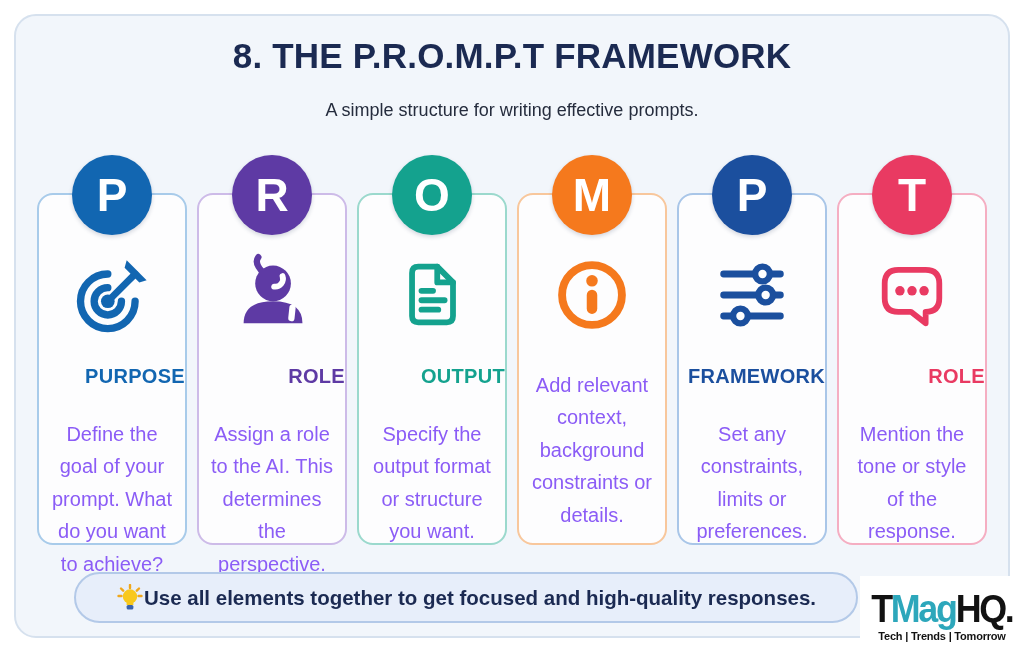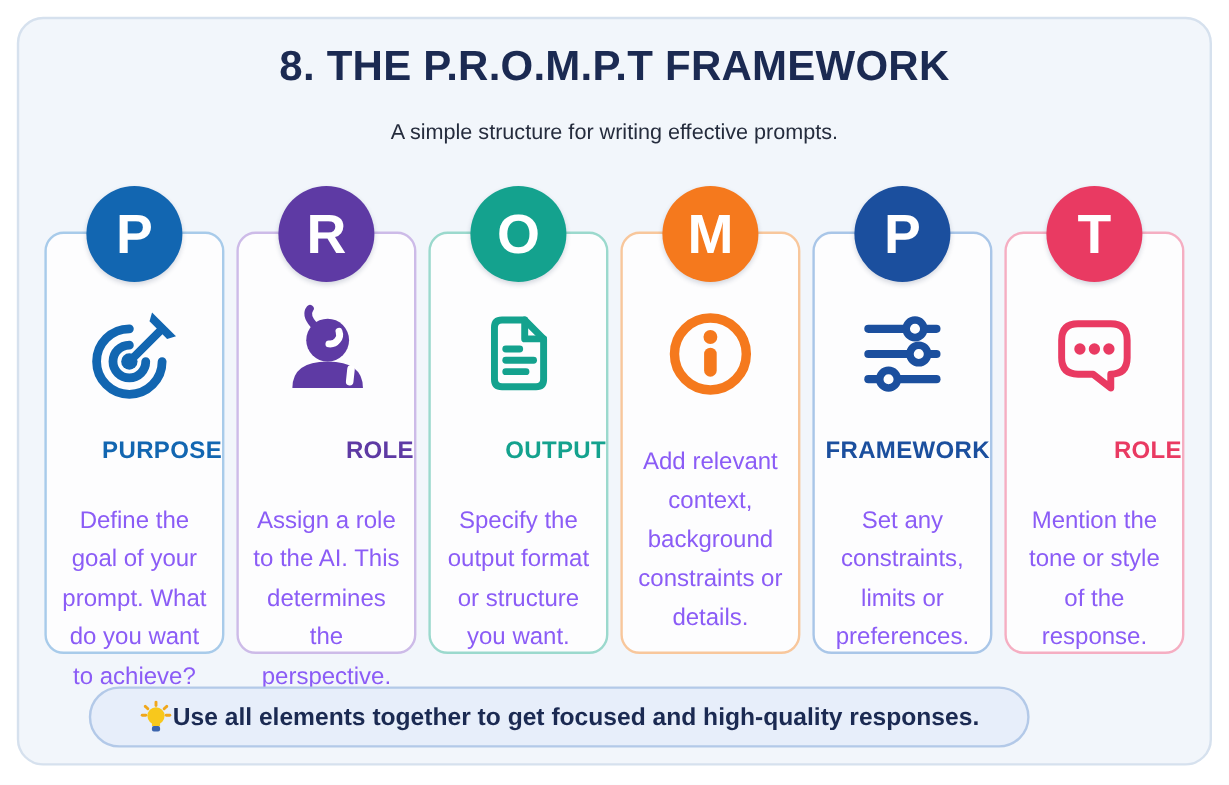--- a/index.html
+++ b/index.html
@@ -260,13 +260,17 @@
           <line x1="25.5" y1="12" x2="22.5" y2="12"></line>
         </g>
         <circle cx="14" cy="12.5" r="7.2" fill="#f8c81c"></circle>
         <path d="M10.6,17.5 h6.8 v3.5 h-6.8 z" fill="#f8c81c"></path>
         <rect x="10.6" y="21" width="6.8" height="4.6" rx="1.6" fill="#3b64ad"></rect>
       </svg>
     </span>
     <span class="banner-text">Use all elements together to get focused and high-quality responses.</span>
   </div>
 
+  <div class="logo-box">
+    <div class="logo-text"><span>T</span><span style="color: rgb(45, 167, 187);">Mag</span><span>HQ.</span></div>
+    <div class="logo-tagline">Tech | Trends | Tomorrow</div>
+  </div>
 </div>
 
 </body></html>

